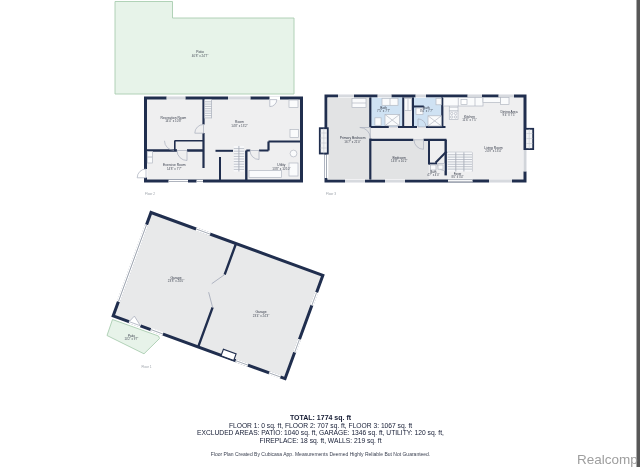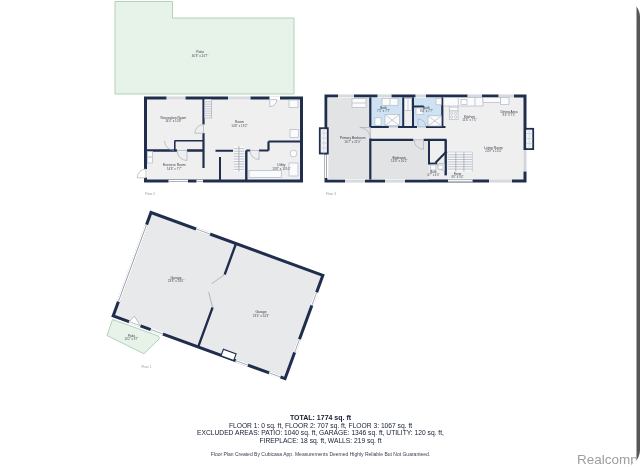--- a/index.html
+++ b/index.html
@@ -1,17 +1,17 @@
 <!DOCTYPE html>
 <html><head>
 <meta charset="utf-8">
 <style>
   html,body{margin:0;padding:0;background:#ffffff;}
   .page{position:relative;width:640px;height:467px;background:#ffffff;overflow:hidden;
-        font-family:"Liberation Sans", sans-serif;border-radius:17px;}
+        font-family:"Liberation Sans", sans-serif;}
   svg text{font-family:"Liberation Sans", sans-serif;}
 </style>
 </head>
 <body>
 <div class="page">
 <svg width="640" height="467" viewBox="0 0 640 467">
 
   <rect x="0" y="0" width="640" height="467" fill="#ffffff"></rect>
 
   <g id="floor2patio">

